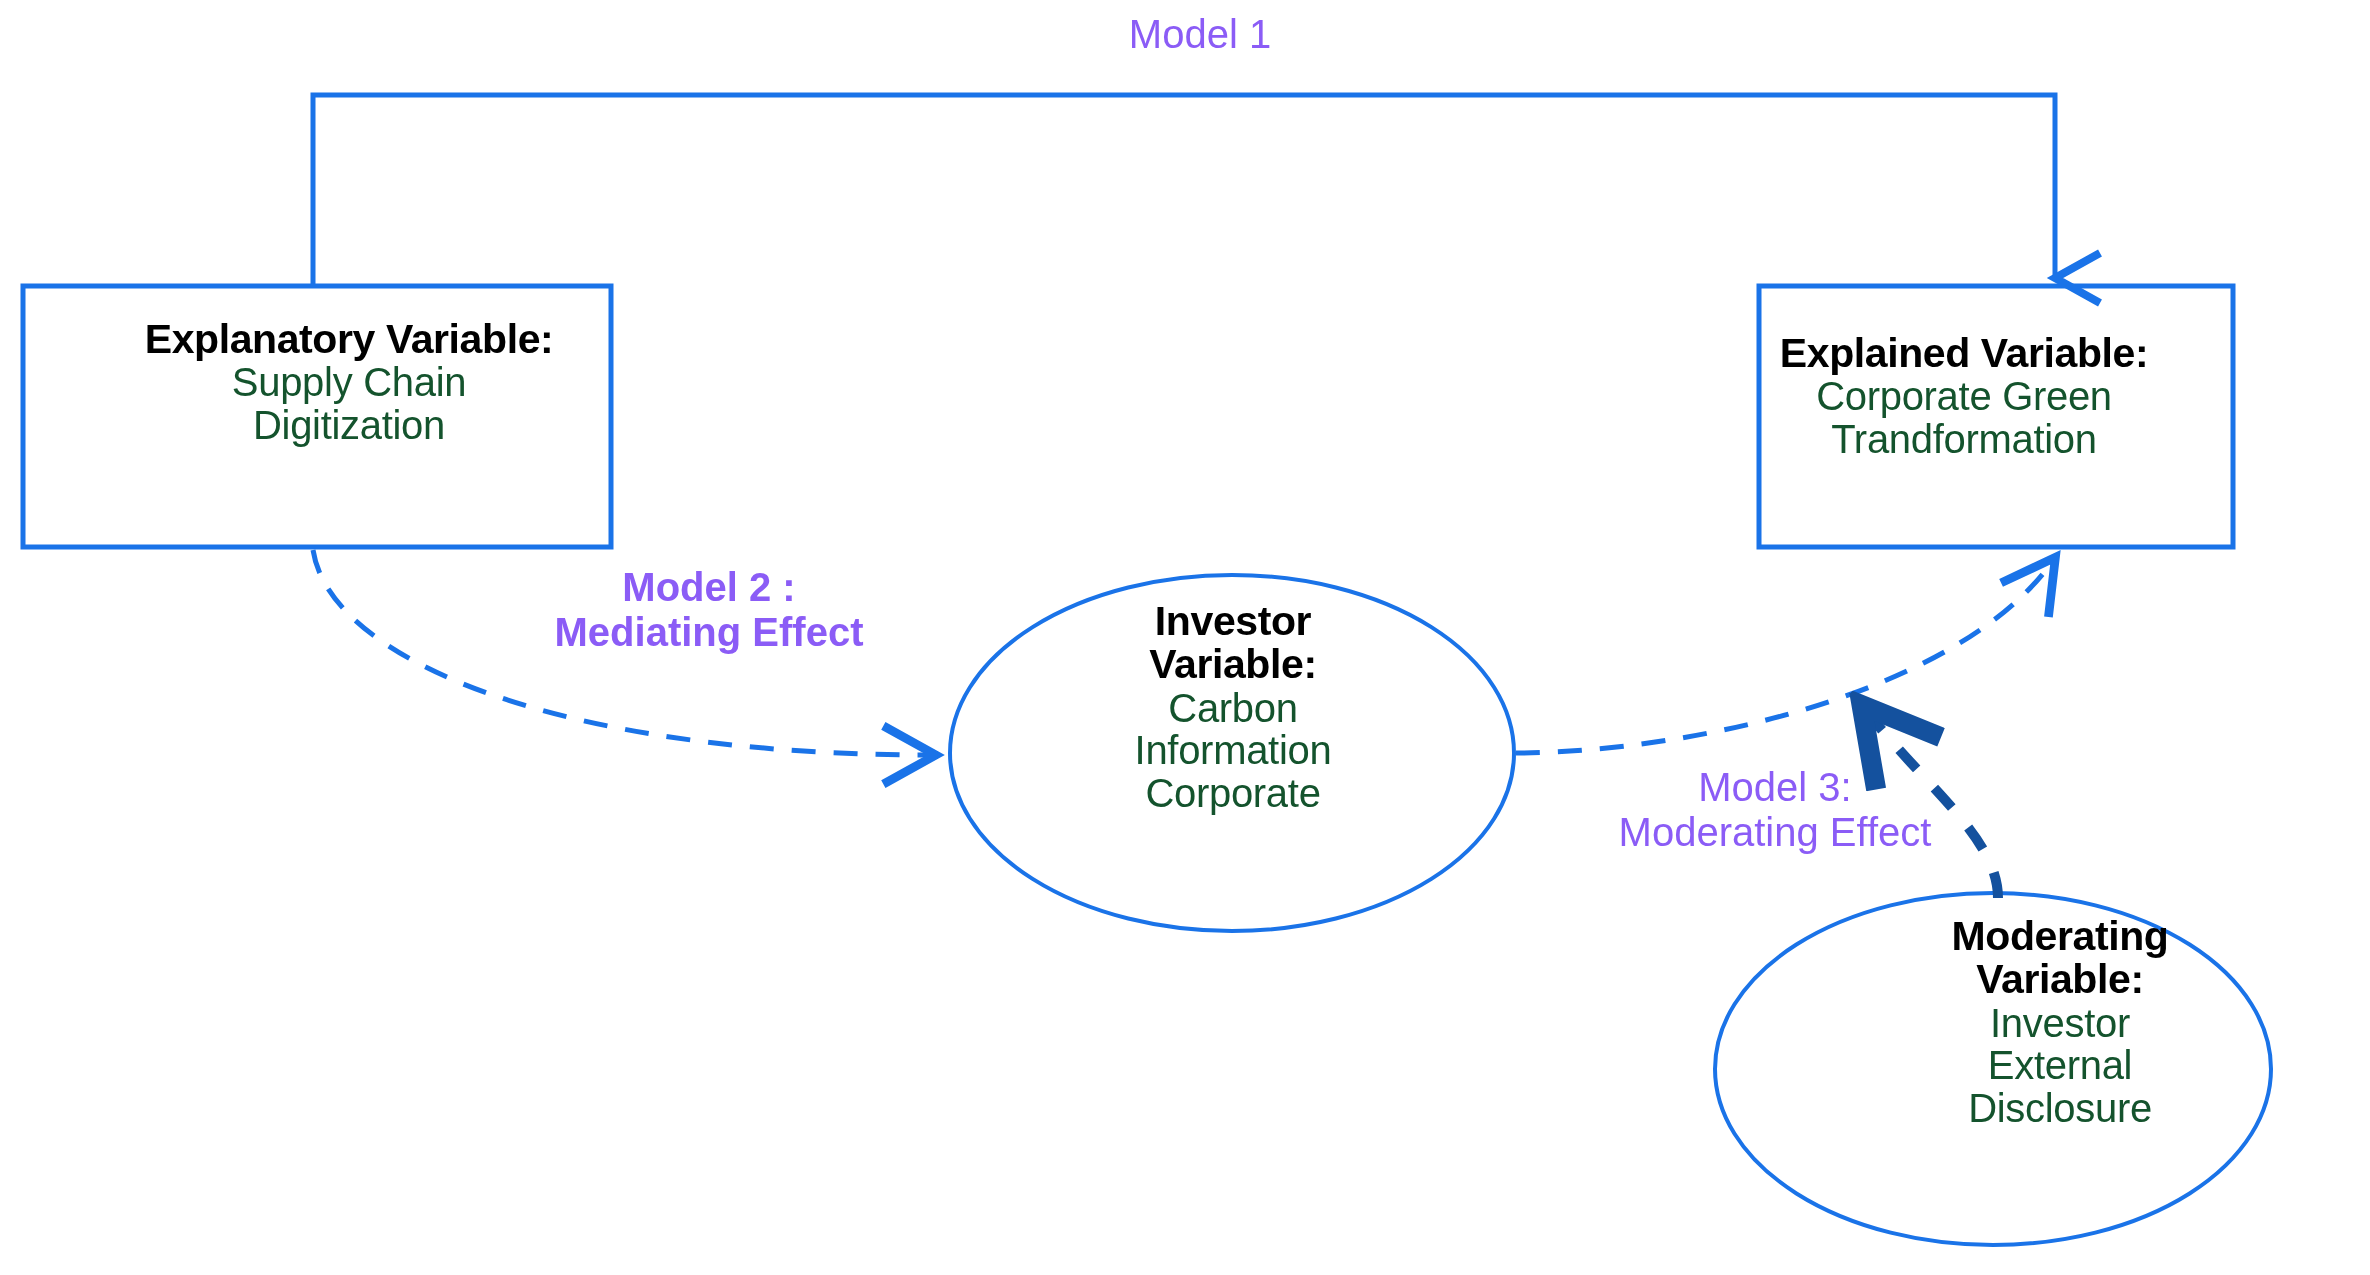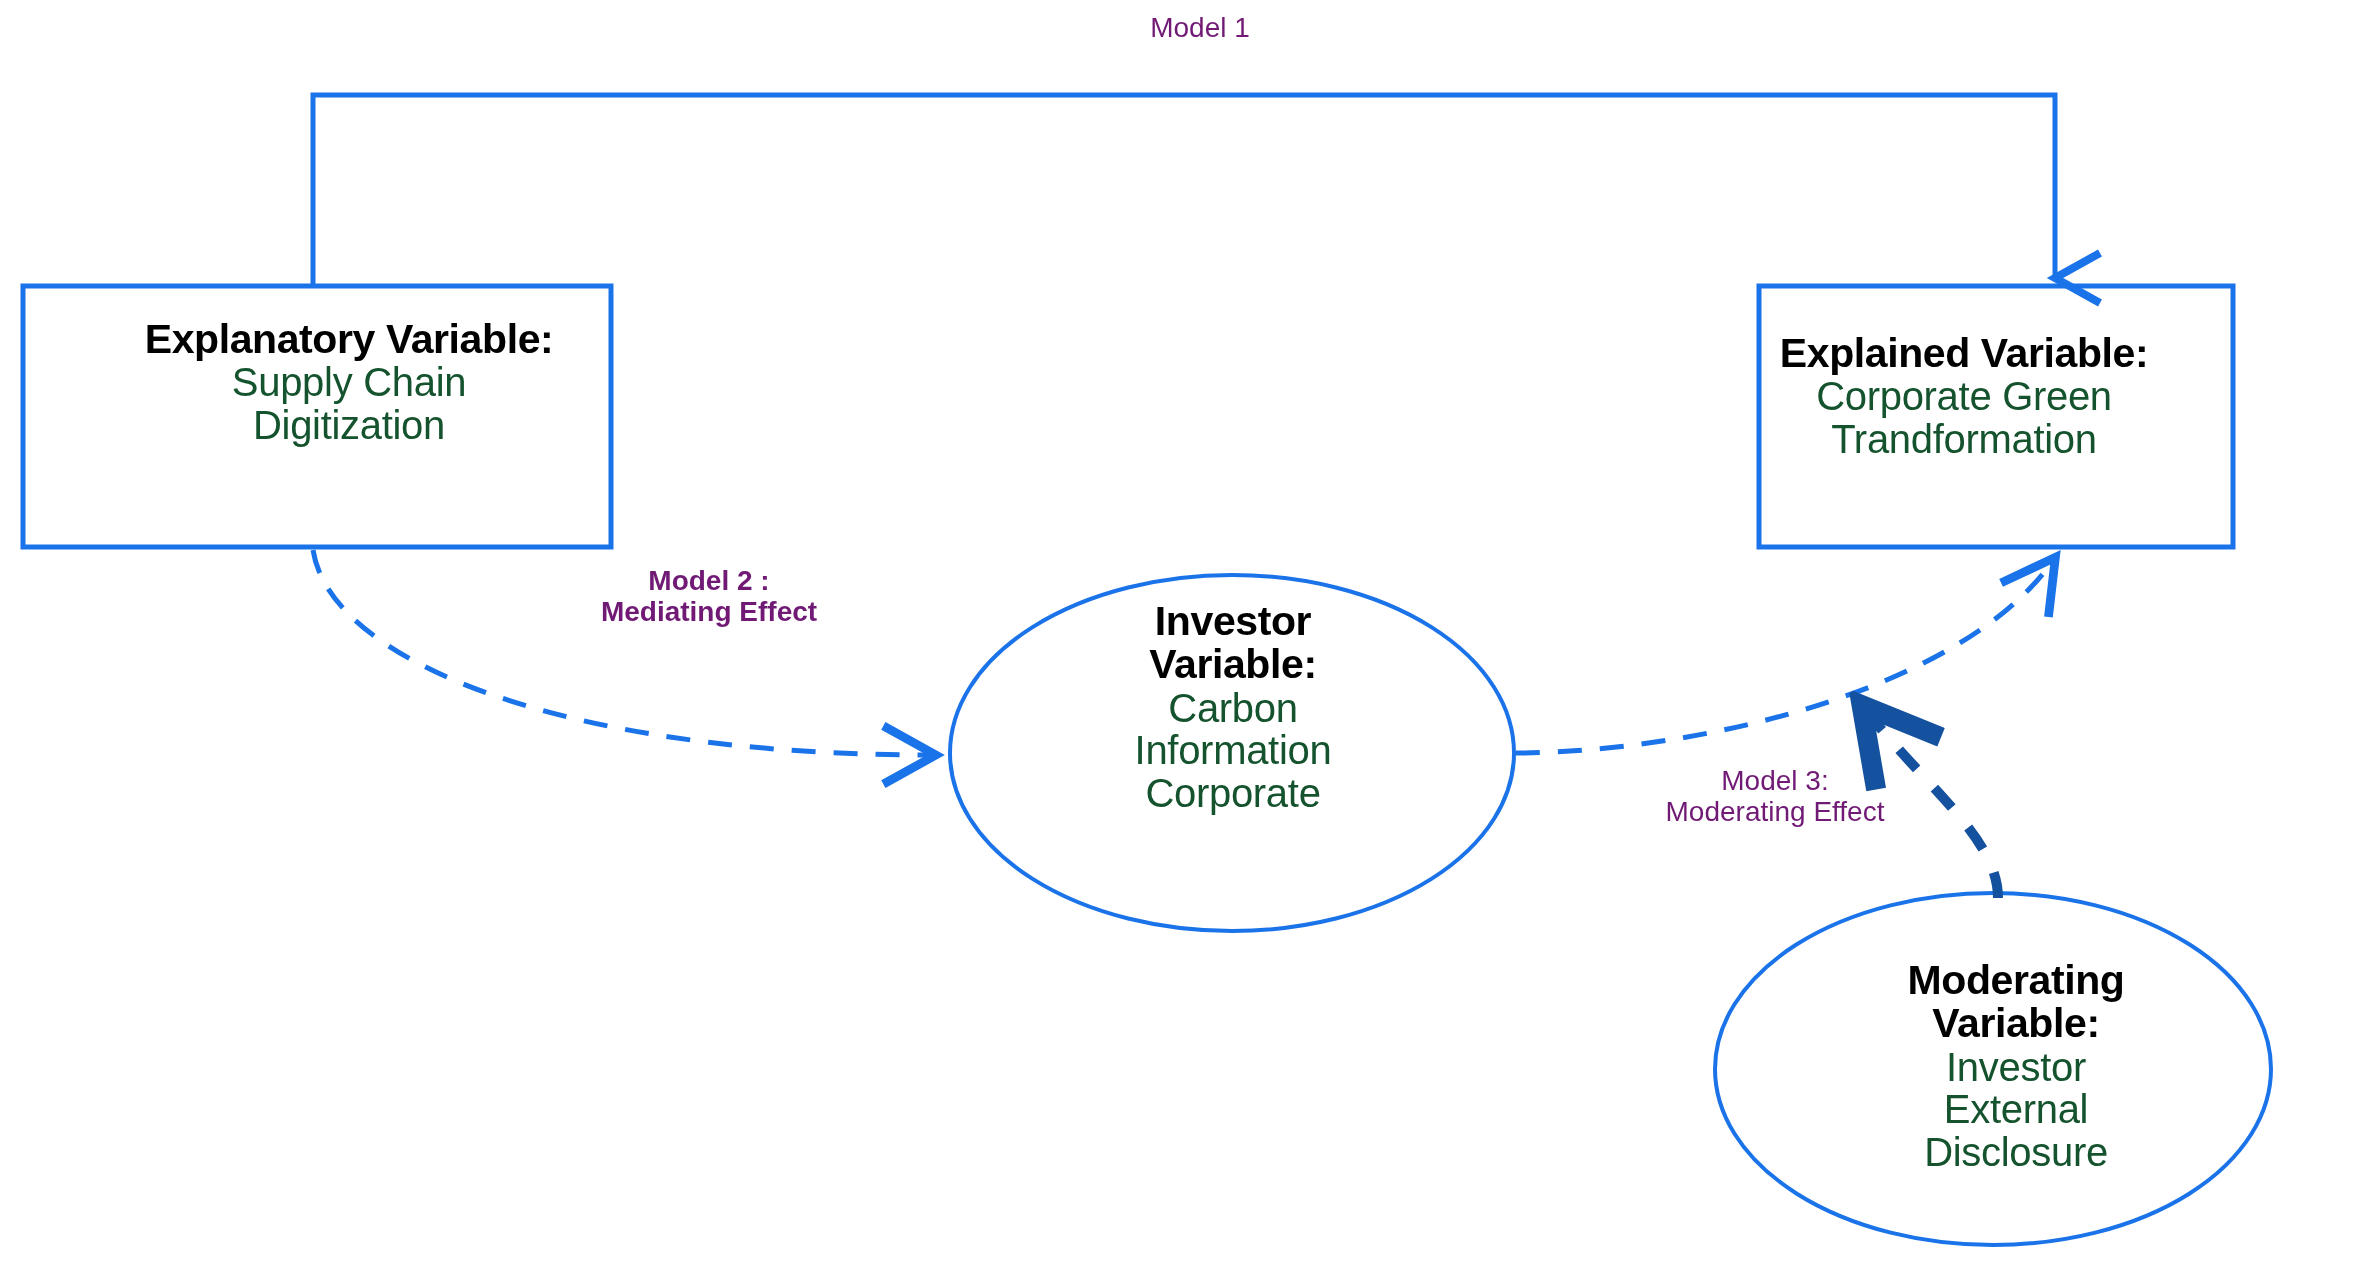--- a/index.html
+++ b/index.html
@@ -46,27 +46,27 @@
     letter-spacing: -0.3px;
     white-space: nowrap;
   }
 
   
   #explanatory-text { left: 22px;  top: 318px; width: 590px; padding-left: 32px; }
   #explained-text   { left: 1758px; top: 332px; width: 412px; }
 
   
   #mediating-text   { left: 950px;  top: 600px;  width: 566px; }
-  #moderating-text  { left: 1738px; top: 915px;  width: 556px; margin-top: 44px; }
+  #moderating-text  { left: 1782px; top: 915px;  width: 556px; }
 
   
   .model-label {
     position: absolute;
-    color: #701a75;
-    font-size: 28px;
+    color: #8b5cf6;
+    font-size: 40px;
     text-align: center;
     line-height: 1.12;
     white-space: nowrap;
     pointer-events: none;
   }
   #model1-label { left: 1000px; top: 12px;  width: 400px; }
   #model2-label { left: 494px;  top: 565px; width: 430px; font-weight: bold; }
   #model3-label { left: 1540px; top: 765px; width: 470px; }
   .model-line { display: block; }
 </style>

